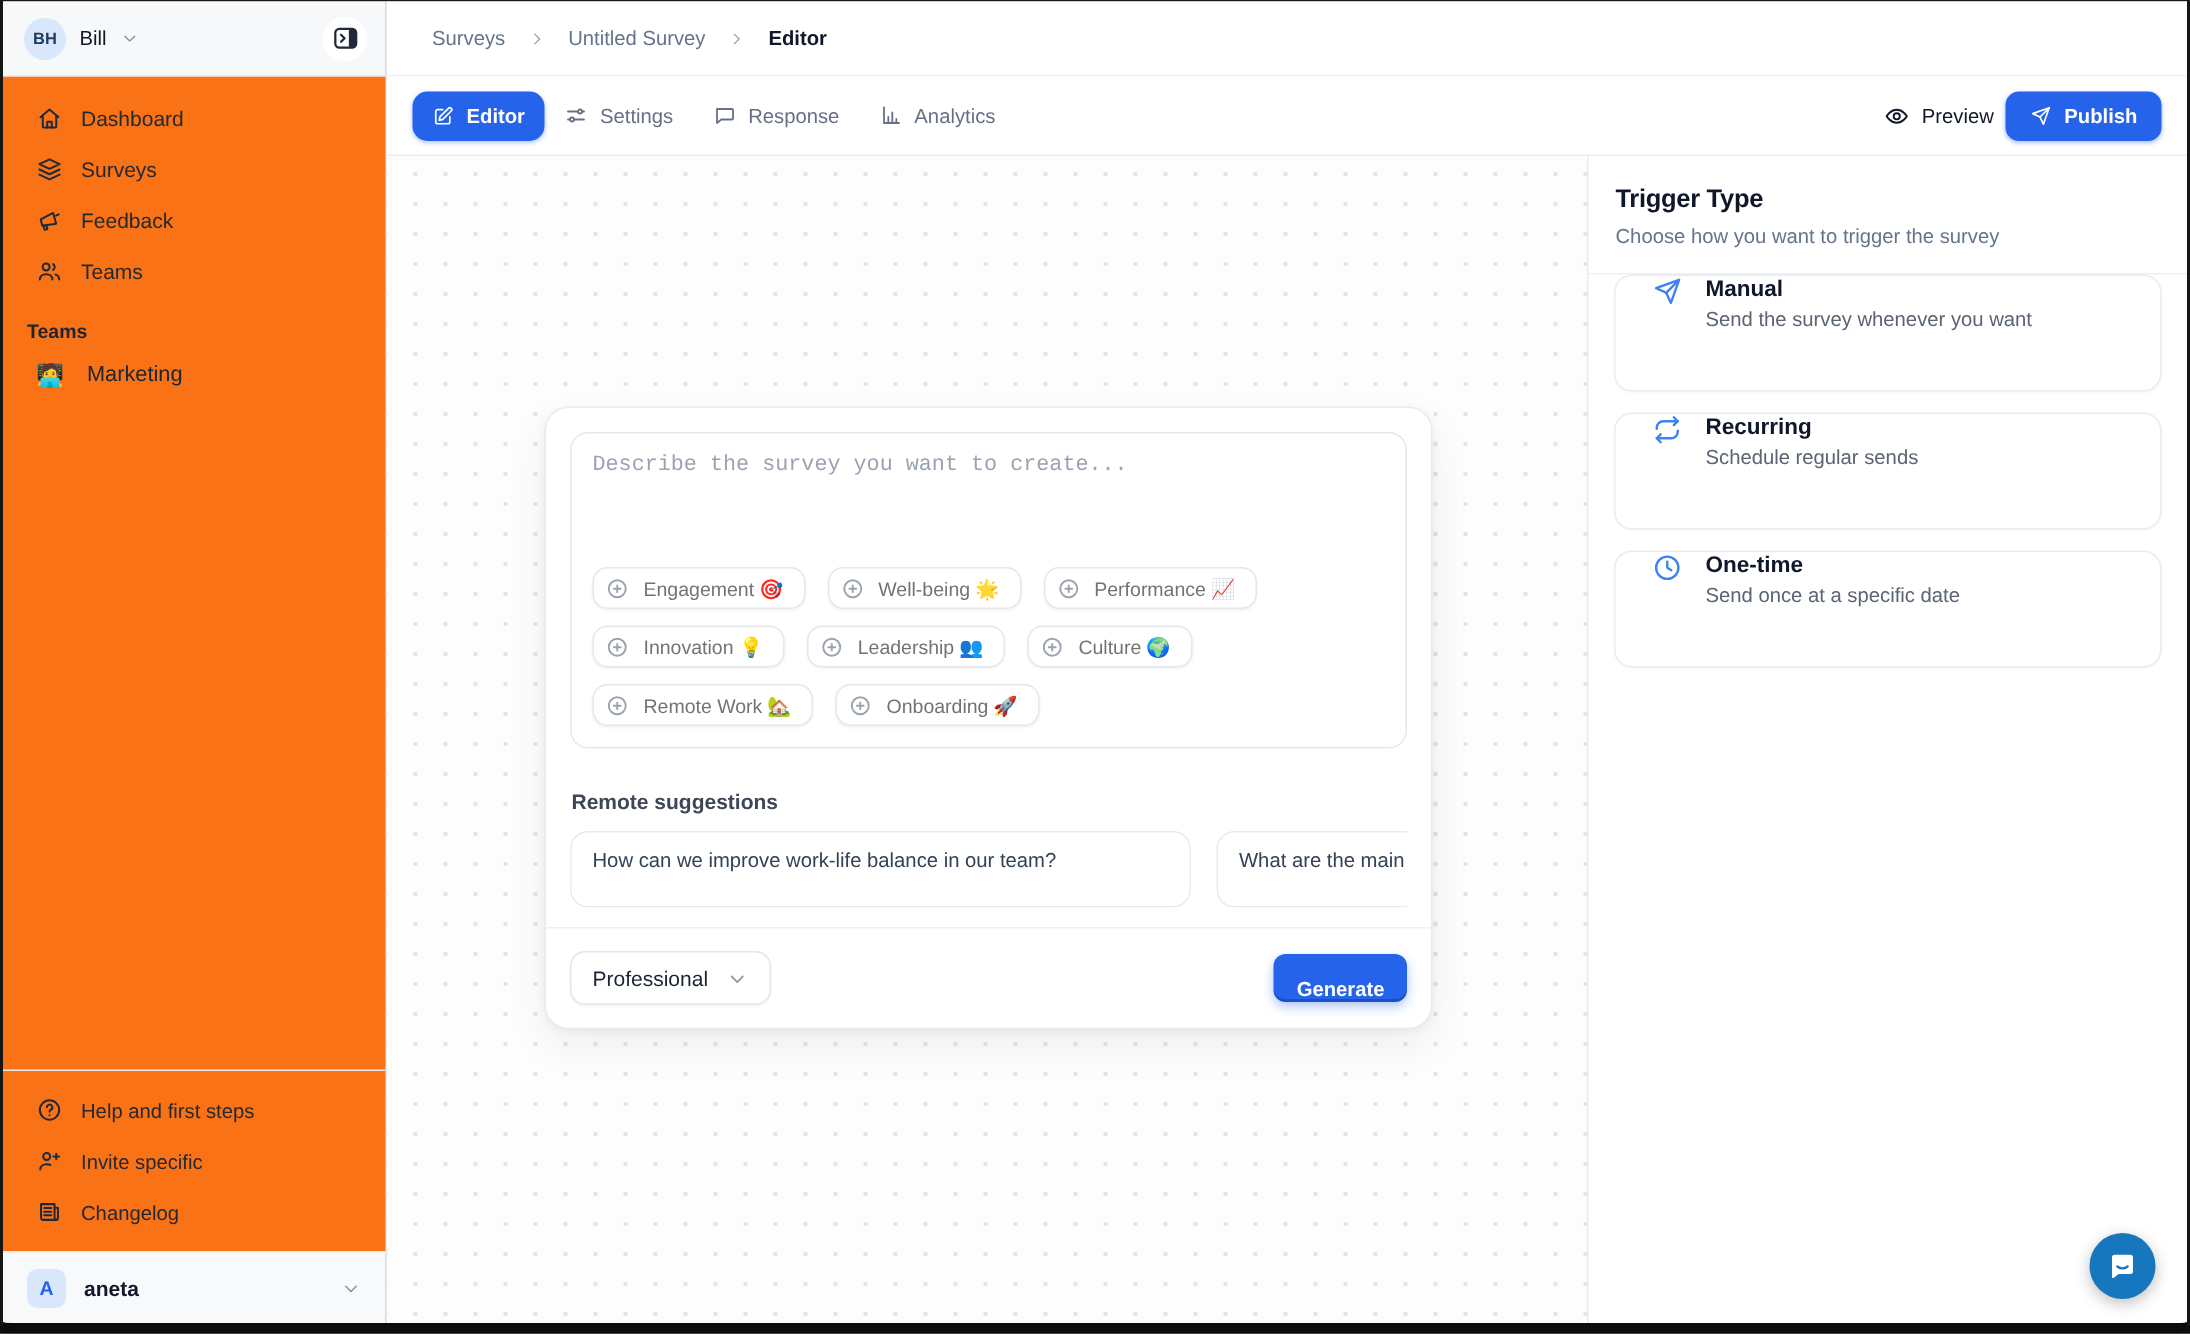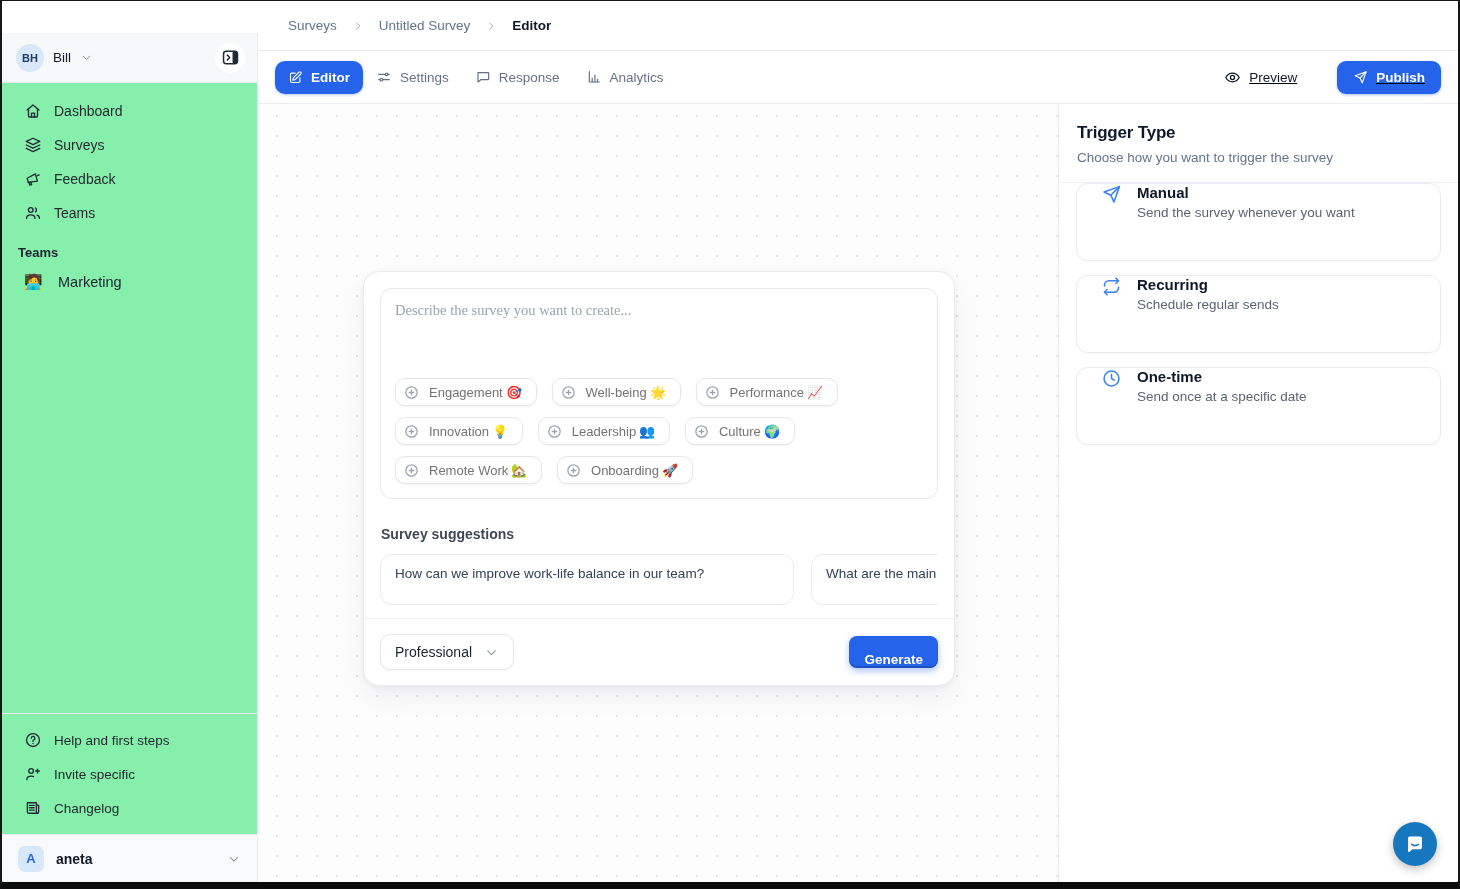--- a/index.html
+++ b/index.html
@@ -9,22 +9,22 @@
     position:relative; width:1460px; height:889px;
     border-left:2px solid #161616; border-right:2px solid #161616;
     border-top:1px solid #161616; border-bottom:7px solid #0c0c0c;
     border-radius:0 0 8px 8px;
     background:#ffffff; display:flex; overflow:hidden;
   }
   svg { display:block; }
   .ic { stroke:currentColor; fill:none; stroke-width:1.8; stroke-linecap:round; stroke-linejoin:round; }
 
   
-  .sidebar { width:256px; flex:0 0 256px; background:#86efac; border-right:1px solid #e7eaee;
-    display:flex; flex-direction:column;margin-top:32px; }
+  .sidebar { width:256px; flex:0 0 256px; background:#f97316; border-right:1px solid #e7eaee;
+    display:flex; flex-direction:column; }
   .sb-header { height:50px; background:#f6f8fa; border-bottom:1px solid #e8eaee;
     display:flex; align-items:center; padding:0 12px 0 14px; gap:9px; }
   .ws-avatar { width:28px; height:28px; border-radius:50%; background:var(--avatar-bg,#d8e7f9);
     color:var(--avatar-text,#1e3a5f); font-size:11px; font-weight:bold;
     display:flex; align-items:center; justify-content:center; }
   .ws-name { font-size:13.5px; font-weight:normal; color:#111827; }
   .chev { color:#8a94a4; }
   .collapse-btn { margin-left:auto; width:30px; height:30px; border-radius:50%; background:#ffffff;
     display:flex; align-items:center; justify-content:center; color:#1f2937; cursor:pointer; }
   .sb-nav { padding:12px 12px 0; display:flex; flex-direction:column; gap:2px; }
@@ -52,40 +52,40 @@
     padding:0 30px; gap:15px; background:#fff; }
   .crumb { font-size:13.5px; color:#64748b; cursor:pointer; }
   .crumb.current { color:#0f172a; font-weight:bold; }
   .crumb-sep { color:#94a3b8; }
   .toolbar { height:53px; border-bottom:1px solid #ebedf1; display:flex; align-items:center;
     padding:0 17px; background:#fff; }
   .tab-btn { display:flex; align-items:center; gap:8px; font-size:13.5px; color:#667085;
     padding:9px 13px; border-radius:10px; cursor:pointer; }
   .tab-btn.active { background:var(--accent,#2563eb); color:#fff; font-weight:bold;
     box-shadow:0 1px 3px rgba(37,99,235,.35); }
-  .toolbar-right { margin-left:auto; display:flex; align-items:center; gap:40px;text-decoration:underline; }
+  .toolbar-right { margin-left:auto; display:flex; align-items:center; gap:8px; }
   .preview-btn { display:flex; align-items:center; gap:8px; font-size:13.5px; color:#101828; cursor:pointer; }
   .publish-btn { display:flex; align-items:center; gap:8px; font-size:13.5px; font-weight:bold;
     color:#fff; background:var(--accent,#2563eb); border:none; padding:0 16px; height:33px;
     border-radius:9px; cursor:pointer; box-shadow:0 1px 3px rgba(37,99,235,.4); }
 
   .content { flex:1; display:flex; min-height:0; }
 
   
   .canvas { flex:1; position:relative; background-color:#fdfdfe;
     background-image:radial-gradient(circle, #e1e4e9 1.4px, transparent 1.5px);
     background-size:20px 20px; background-position:9px 2px; overflow:hidden; }
   .gen-card { position:absolute; left:105px; top:167px; width:592px; background:#fff;
     border:1px solid #e9ebef; border-radius:16px;
     box-shadow:0 2px 6px rgba(16,24,40,.05), 0 12px 30px rgba(16,24,40,.06);
     padding:16px 16px 0; }
   .composer { border:1px solid #e5e8ec; border-radius:12px; min-height:200px; padding:13px 14px 14px;
     display:flex; flex-direction:column; background:#fff; }
   .composer textarea { border:none; outline:none; resize:none; flex:1; min-height:66px;
-    font-family:Liberation Serif, serif; font-size:14.5px; color:#111827; background:transparent; }
+    font-family:Liberation Mono, monospace; font-size:14.5px; color:#111827; background:transparent; }
   .composer textarea::placeholder { color:#9aa3b1; }
   .chip-wrap { display:flex; flex-wrap:wrap; gap:11px 15px; margin-top:10px; }
   .chip { display:flex; align-items:center; gap:9px; height:28px; padding:0 13px 0 7px;
     border:1px solid #e4e7eb; border-radius:10px; background:#fff; font-size:13px; color:#737373;
     box-shadow:0 1px 2px rgba(16,24,40,.05); cursor:pointer; white-space:nowrap; }
   .chip .plus { color:#9ca3af; }
   .sugg-title { font-size:14px; font-weight:bold; color:#3f4756; margin:27px 1px 12px; }
   .sugg-row { display:flex; gap:17px; overflow:hidden; }
   .sugg-card { flex:0 0 414px; height:51px; border:1px solid e8eaee; border:1px solid #e8eaee;
     border-radius:12px; padding:11px 14px; font-size:13.5px; color:#334155; cursor:pointer;
@@ -399,21 +399,21 @@
                     <svg width="17" height="17" viewBox="0 0 24 24" class="ic">
                       <circle cx="12" cy="12" r="8"></circle>
                       <path d="M12 8.8v6.4M8.8 12h6.4"></path>
                     </svg>
                   </span>
                 <span>Onboarding 🚀</span>
               </div>
             </div>
           </div>
 
-          <div class="sugg-title">Survey suggestions</div>
+          <div class="sugg-title">Remote suggestions</div>
           <div class="sugg-row">
             <div class="sugg-card">How can we improve work-life balance in our team?</div>
             <div class="sugg-card clipped">What are the main ob</div>
           </div>
 
           <div class="card-footer">
             <div class="tone-select">
               <span>Professional</span>
               <span class="chev">
                 <svg width="15" height="15" viewBox="0 0 24 24" class="ic">

